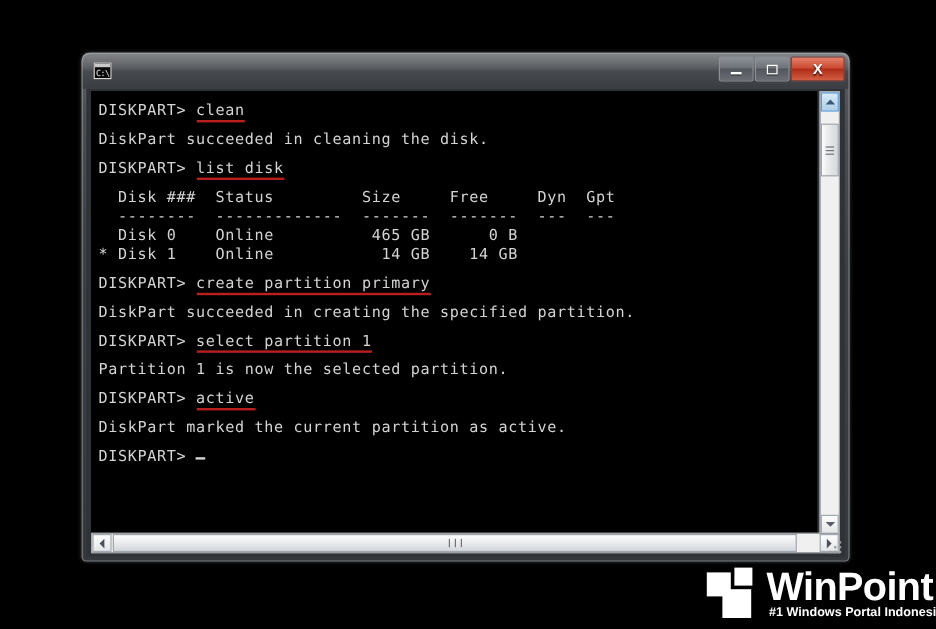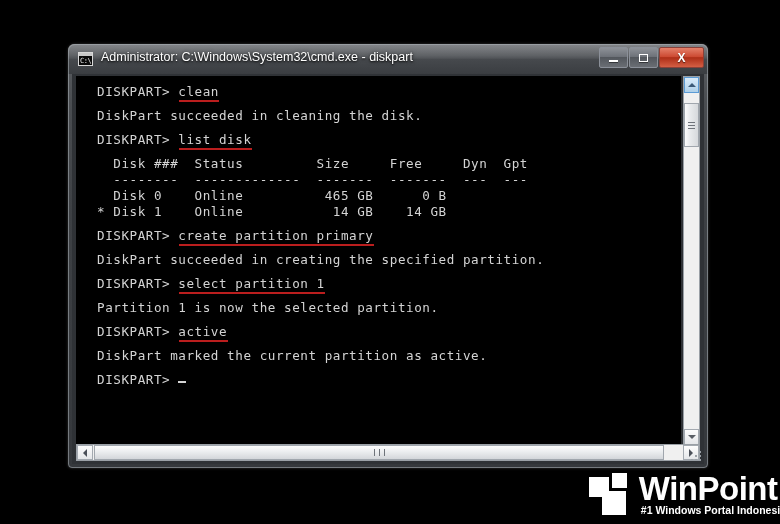--- a/index.html
+++ b/index.html
@@ -152,21 +152,21 @@
     position: absolute;
     left: 5px;
     top: 3px;
     font-family: "DejaVu Sans Mono", monospace;
     font-size: 12.6px;
     line-height: 24px;
     color: #d4d4d4;
     white-space: pre;
     letter-spacing: 0.55px;
   }
-  .cline { position: relative; height: 24px; margin-left: 15px; }
+  .cline { position: relative; height: 24px; }
   .cline.tight { height: 16px; }
   .underline {
     position: absolute;
     height: 2px;
     background: #bb1e1e;
     bottom: 2px;
   }
   .cursor {
     display: inline-block;
     width: 8px;
@@ -317,21 +317,20 @@
 <div id="cmd-window">
 
   <div id="titlebar">
     <div id="titlebar-sheen"></div>
 
     <div id="cmd-icon">
       <div class="bar"></div>
       <div class="prompt">C:\</div>
     </div>
 
-    <div id="title-text">Administrator: C:\Windows\System32\cmd.exe - diskpart</div>
 
     <div id="caption-buttons">
       <div class="cap-btn min">
         <div class="cap-glyph">
             <span class="min-glyph"></span>
           </div>
       </div>
       <div class="cap-btn max">
         <div class="cap-glyph">
             <span class="max-glyph"></span>

